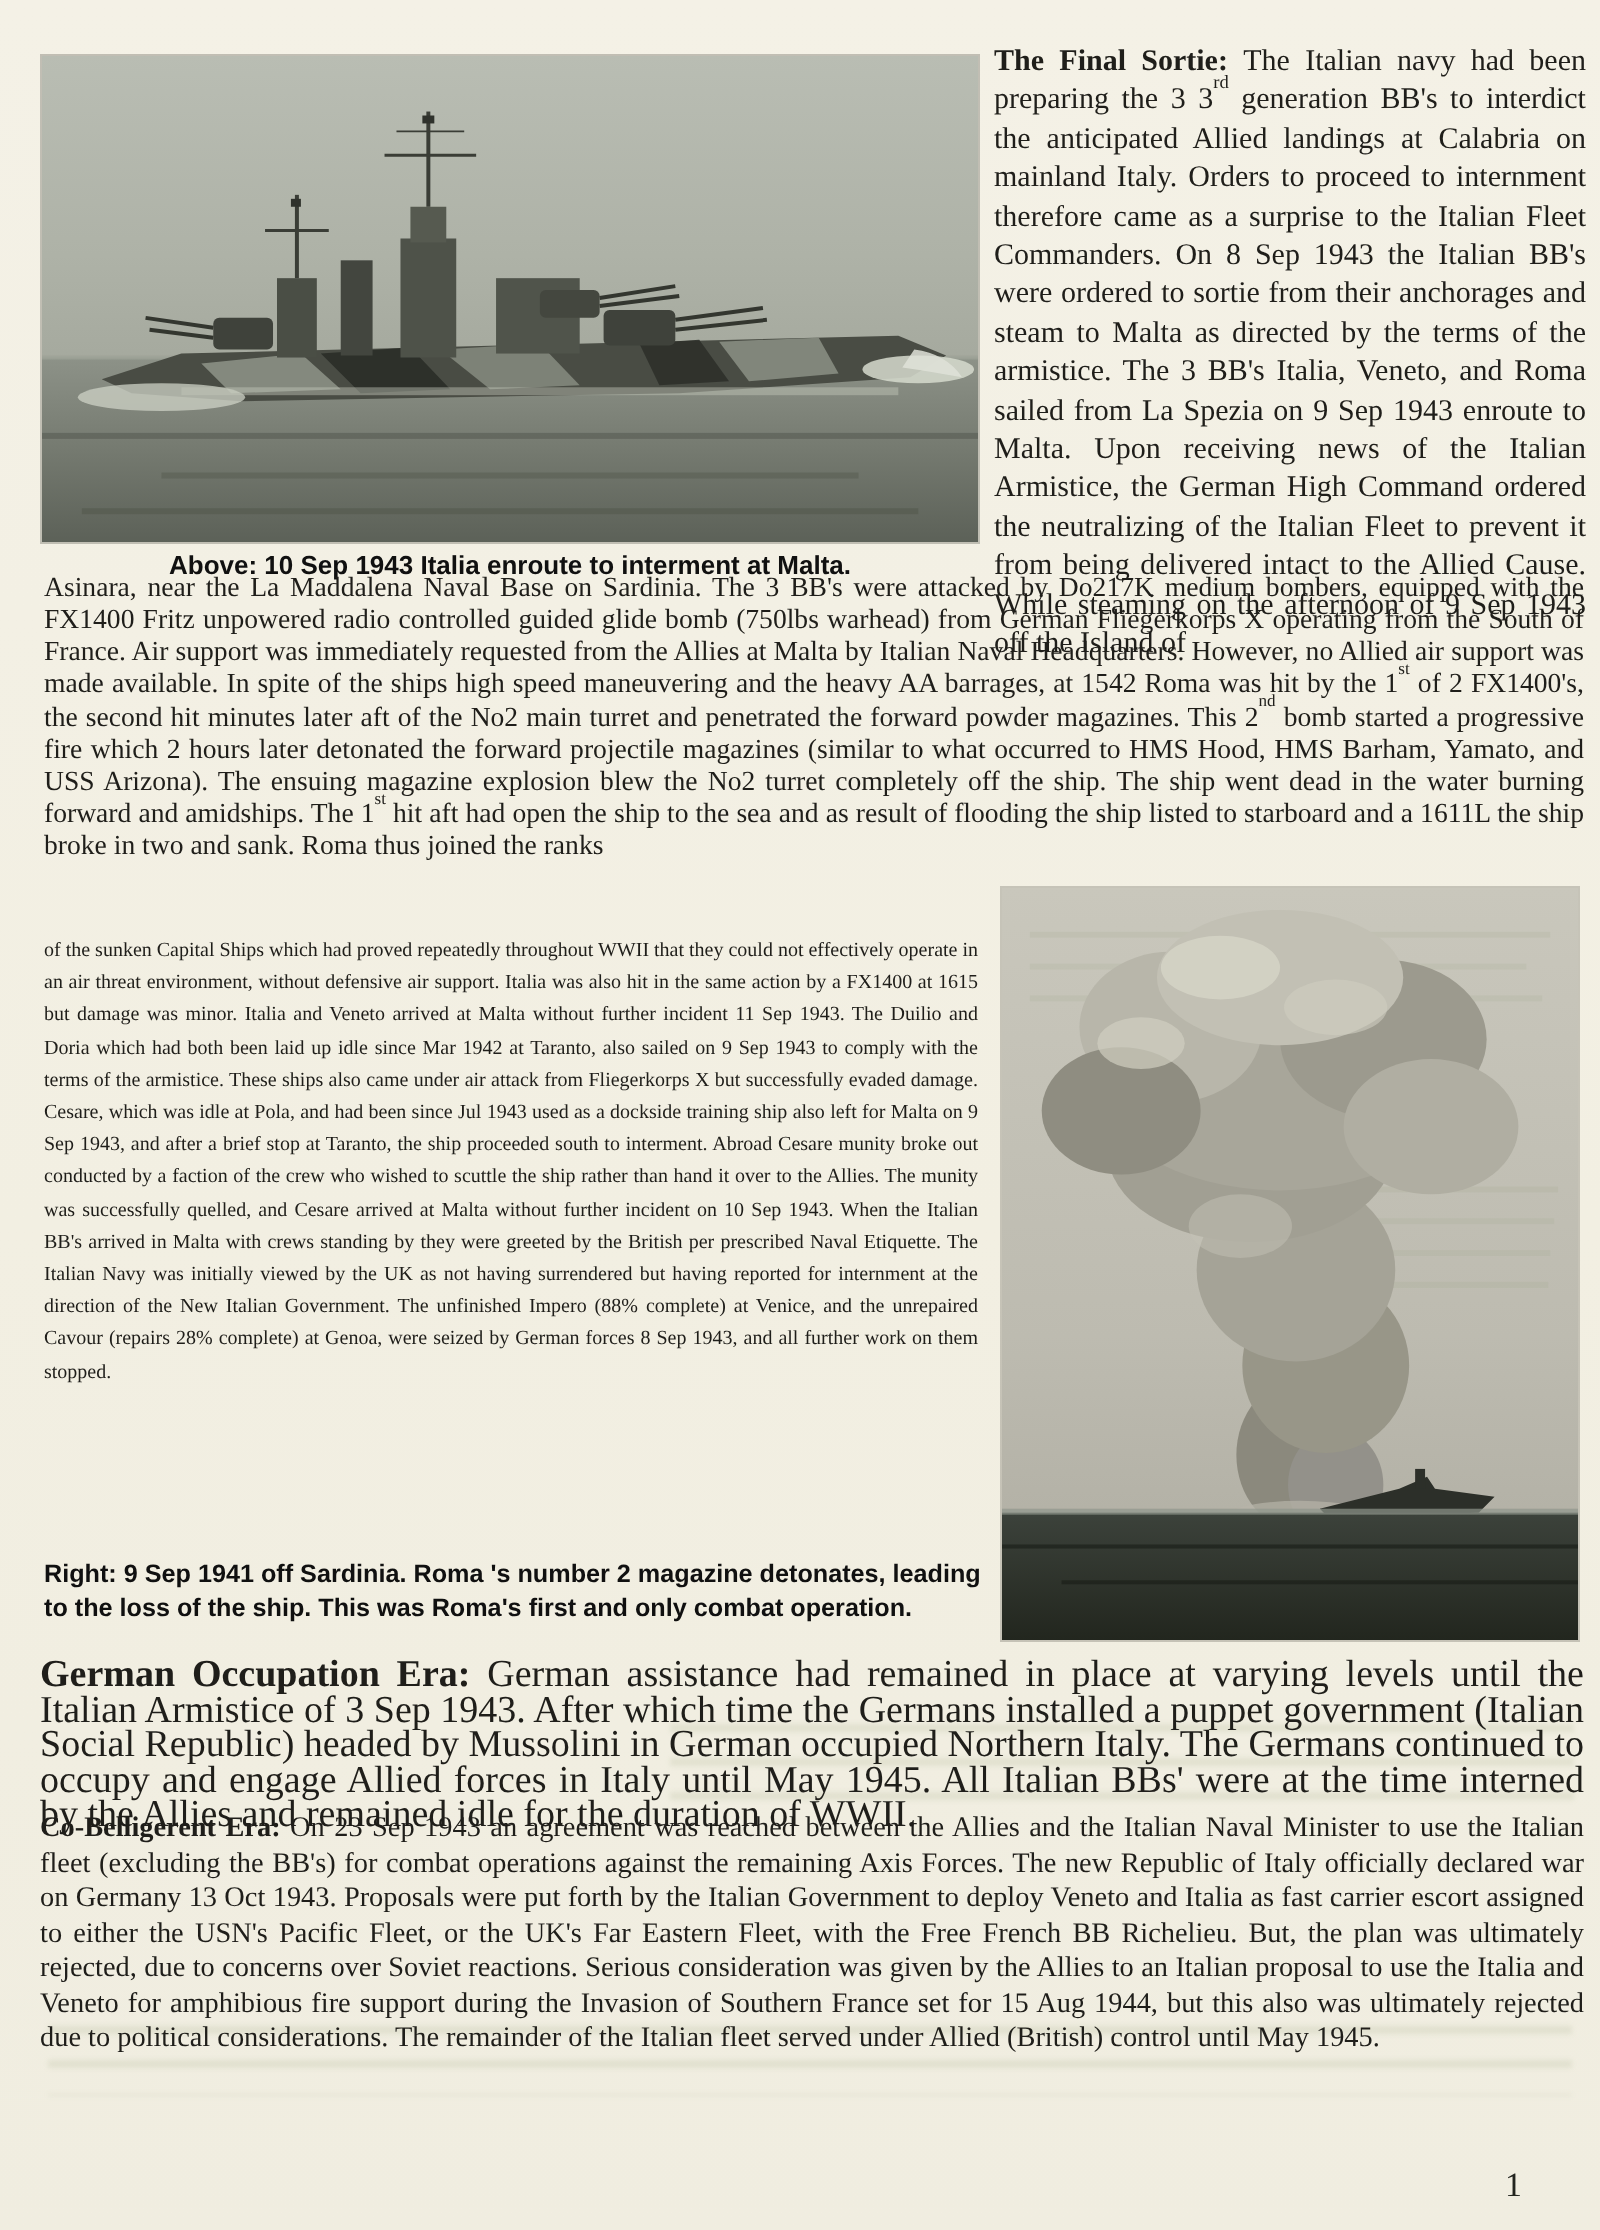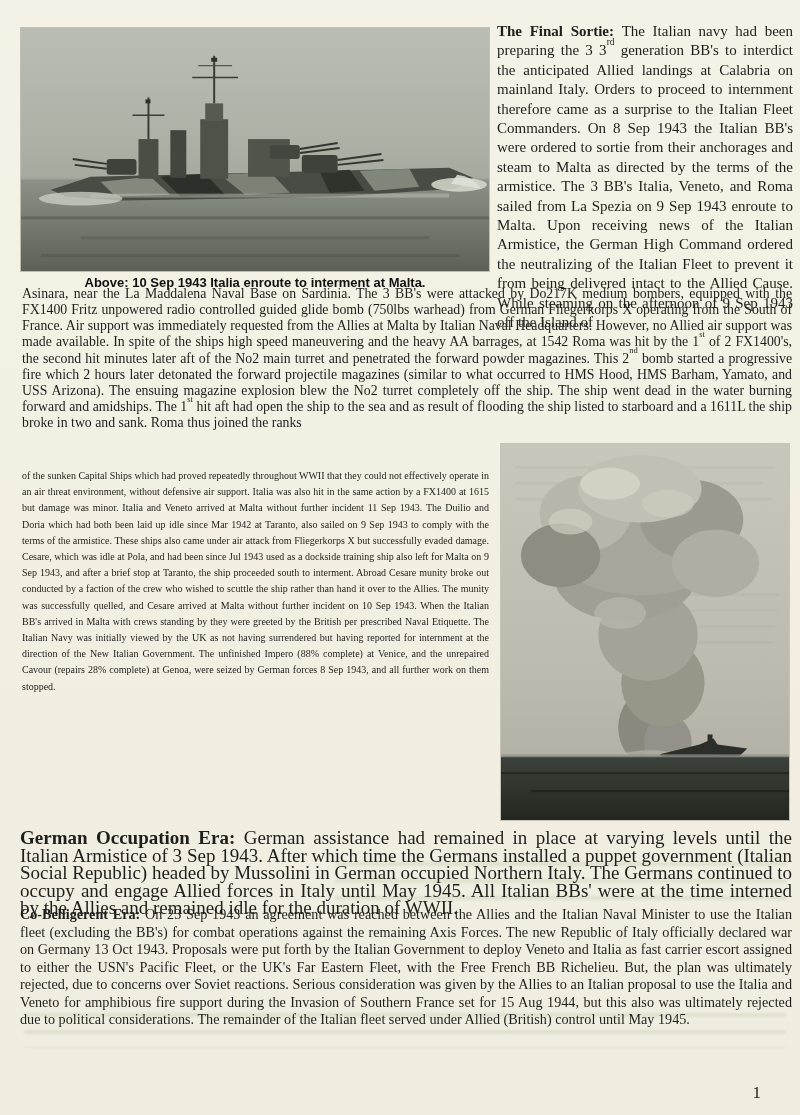--- a/index.html
+++ b/index.html
@@ -214,20 +214,21 @@
       </g>
       <g>
         <rect x="0" y="314" width="290" height="64" fill="url(#expSea)"></rect>
         <rect x="0" y="312" width="290" height="3" fill="#8f958c" opacity="0.7"></rect>
         <rect x="0" y="330" width="290" height="2" fill="#11150f" opacity="0.5"></rect>
         <rect x="30" y="348" width="260" height="2" fill="#11150f" opacity="0.45"></rect>
       </g>
     </svg>
   </figure>
 
+  <div id="roma-caption">Right: 9 Sep 1941 off Sardinia. Roma 's number 2 magazine detonates,  leading  to the loss of the ship. This was Roma's first and only combat operation.</div>
 
   <div id="ghost-1" class="ghost"></div>
   <div id="ghost-2" class="ghost"></div>
 
   <div id="german-para" class="justified"><span class="b">German Occupation Era: </span><span>German assistance had remained in place at varying levels until the Italian Armistice of 3 Sep 1943. After which time the Germans installed a puppet government (Italian Social Republic) headed by Mussolini in German occupied Northern Italy. The Germans continued to occupy and engage Allied forces in Italy until May 1945. All Italian BBs' were at the time interned by the Allies and remained idle for the duration of WWII.</span></div>
   <div id="cobel-para" class="justified"><span class="b">Co-Belligerent Era: </span><span>On 23 Sep 1943 an agreement was reached between the Allies and the Italian Naval Minister to use the Italian fleet (excluding the BB's) for combat operations against the remaining Axis Forces. The new Republic of Italy officially declared war on Germany 13 Oct 1943. Proposals were put forth by the Italian Government to deploy Veneto and Italia as fast carrier escort assigned to either the USN's Pacific Fleet, or the UK's Far Eastern Fleet, with the Free French BB Richelieu. But, the plan was ultimately rejected, due to concerns over Soviet reactions. Serious consideration was given by the Allies to an Italian proposal to use the Italia and Veneto for amphibious fire support during the Invasion of Southern France set for 15 Aug 1944, but this also was ultimately rejected due to political considerations. The remainder of the Italian fleet served under Allied (British) control until May 1945.</span></div>
 
   <div id="page-number">1</div>
 
 </div>

